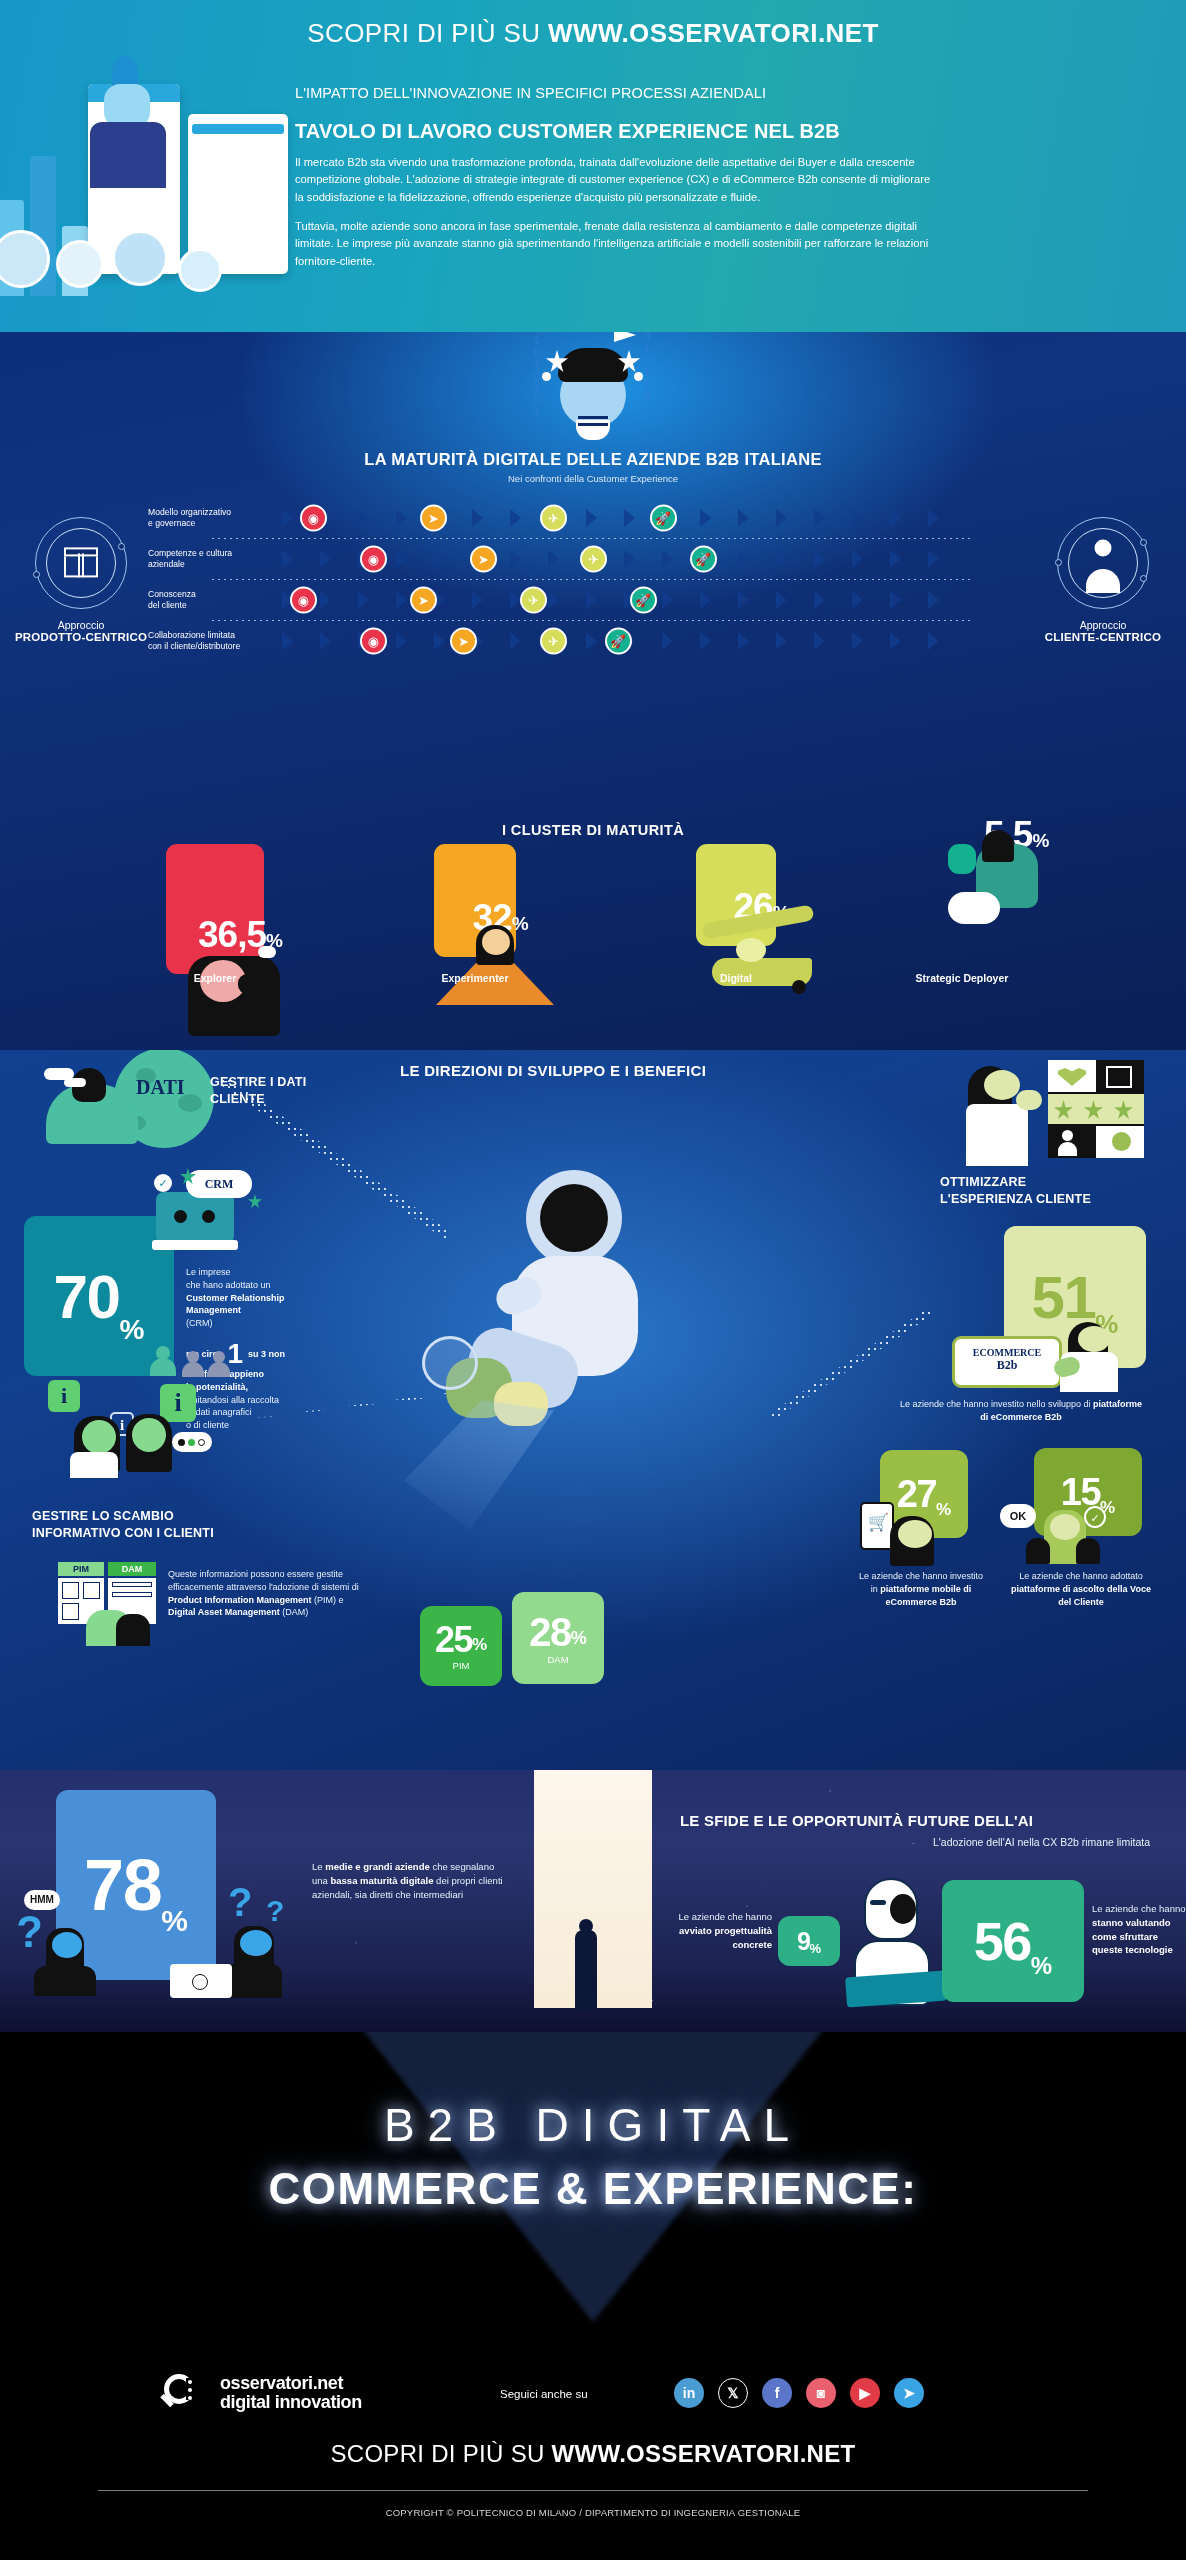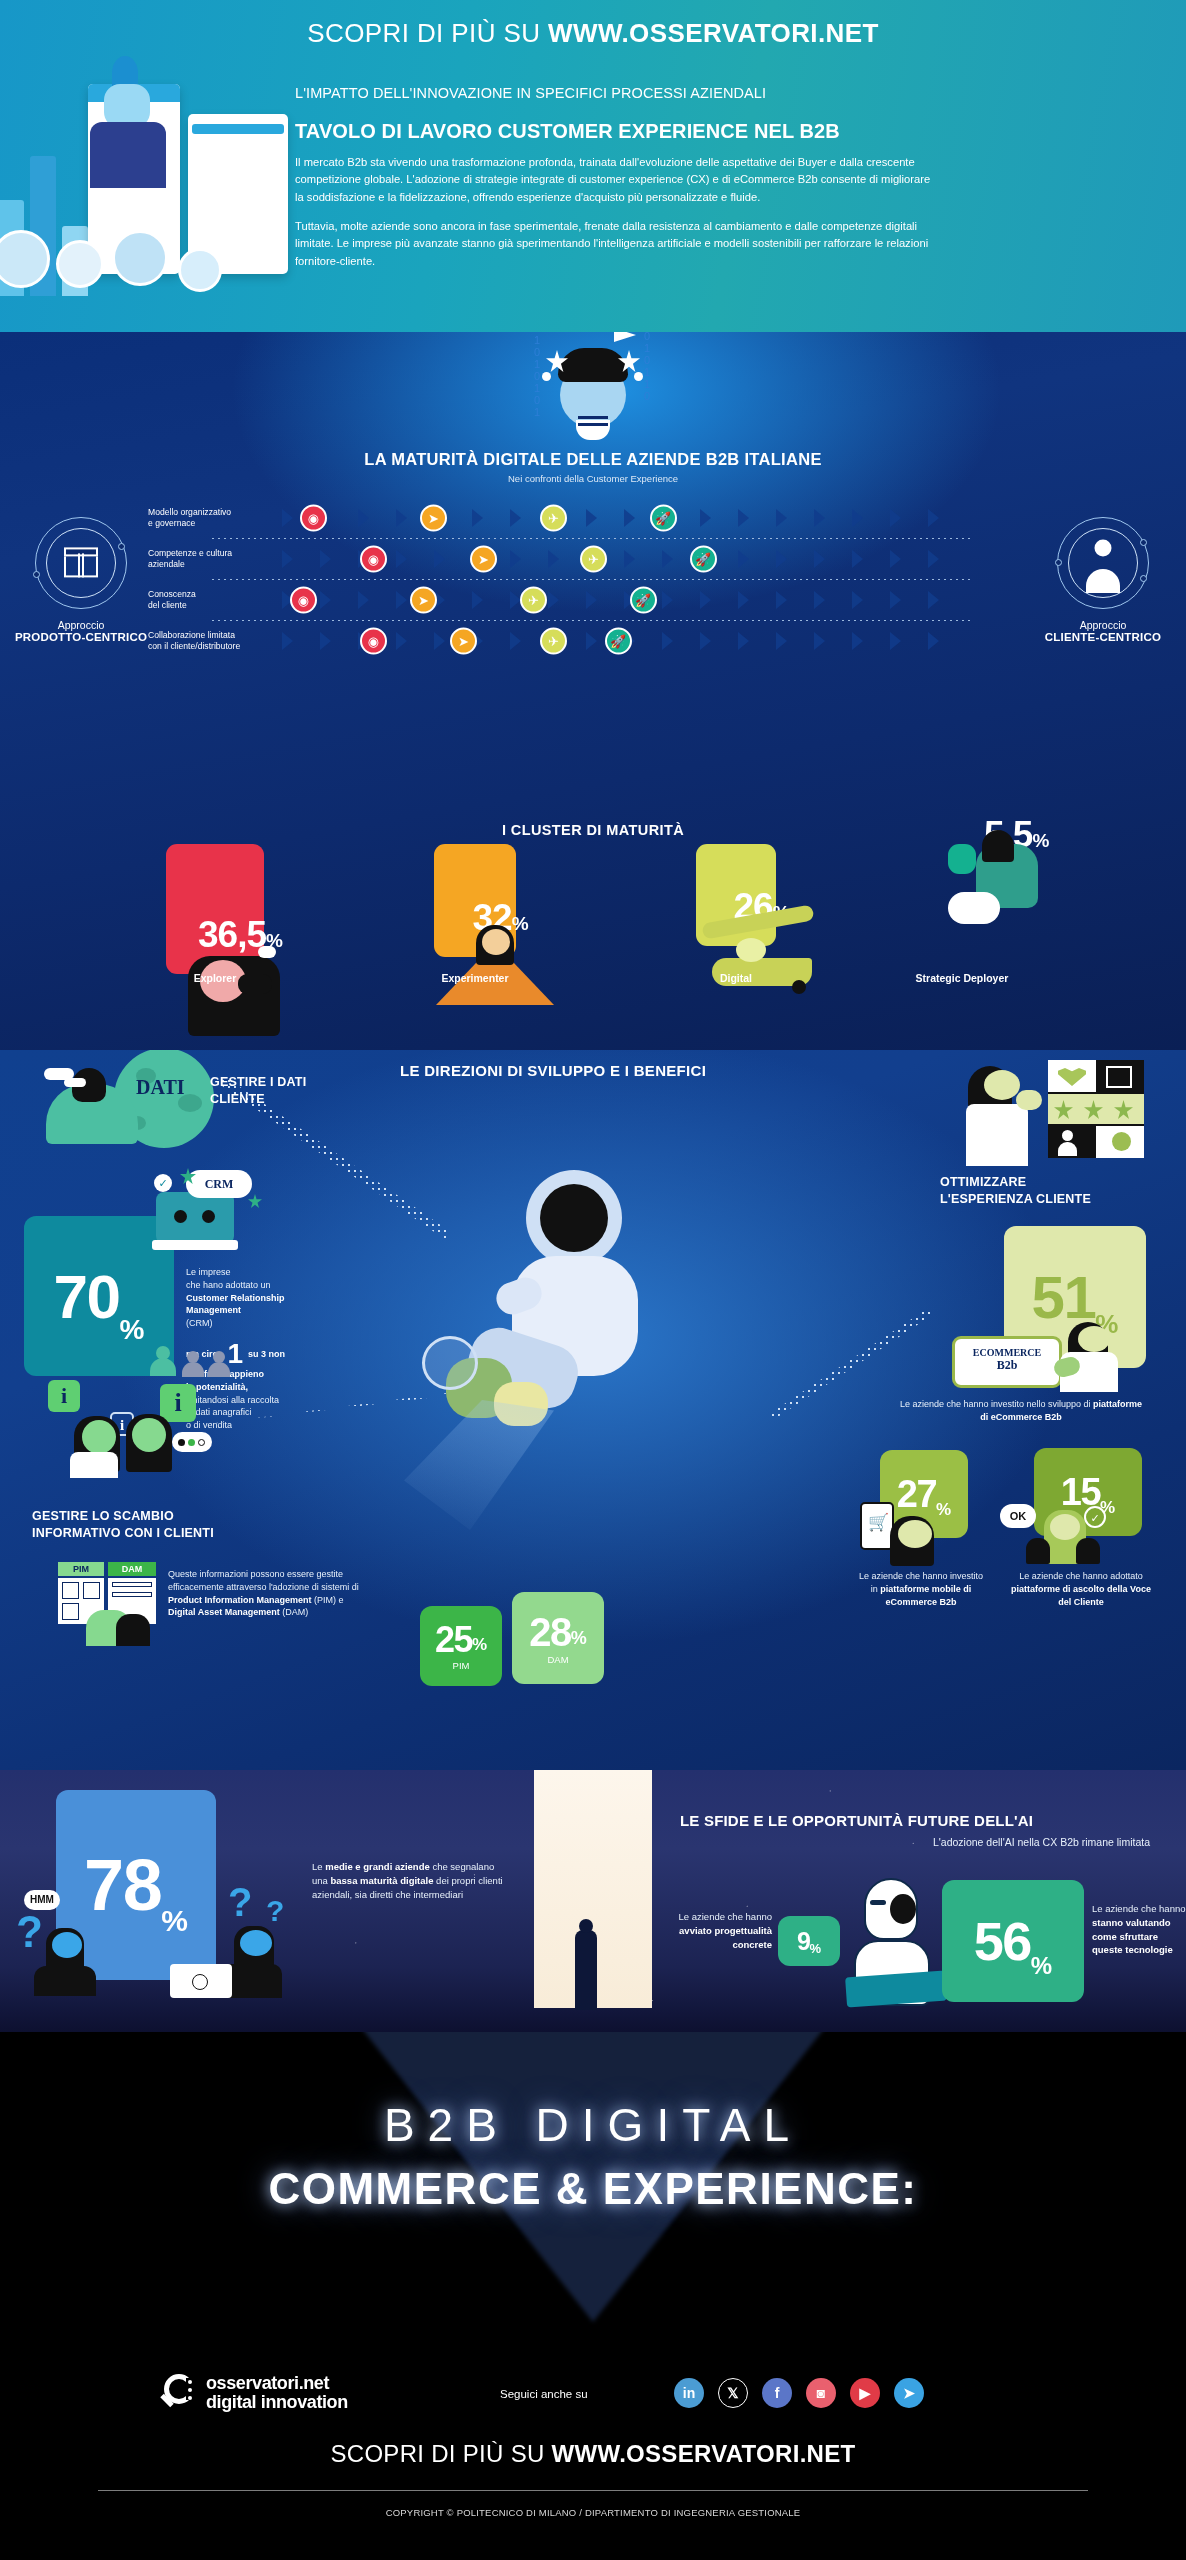--- a/index.html
+++ b/index.html
@@ -135,21 +135,21 @@
          text-shadow:0 0 14px rgba(190,215,255,.95),0 0 30px rgba(120,160,255,.6); }
   .bt2 { position:absolute; top:132px; width:100%; text-align:center; color:#fff;
          font-size:44px; font-weight:700; letter-spacing:1.5px;
          text-shadow:0 0 14px rgba(190,215,255,.95),0 0 30px rgba(120,160,255,.6); }
   .bt3 { position:absolute; top:214px; width:100%; text-align:center; color:#fff;
          font-size:25px; font-weight:400; letter-spacing:6.5px;
          text-shadow:0 0 12px rgba(190,215,255,.9),0 0 26px rgba(120,160,255,.55); }
 
   
   .footer { position:absolute; left:0; top:2352px; width:1186px; height:208px; background:#000; }
-  .logo { position:absolute; left:160px; top:20px; display:flex; align-items:center; gap:4px; }
+  .logo { position:absolute; left:160px; top:20px; display:flex; align-items:center; gap:18px; }
   .logo-txt { color:#fff; font-weight:800; font-size:18px; line-height:1.06; letter-spacing:-.4px; }
   .follow { position:absolute; left:500px; top:36px; color:#fff; font-size:11.5px; font-weight:400; }
   .socials { position:absolute; left:674px; top:26px; display:flex; gap:14px; }
   .soc { width:30px;height:30px;border-radius:50%; display:flex;align-items:center;justify-content:center;
          color:#fff; font-weight:800; font-size:14px; }
   .foot-cta { position:absolute; top:88px; width:100%; text-align:center; color:#fff;
               font-size:24px; font-weight:400; letter-spacing:.3px; }
   .foot-cta b { font-weight:800; }
   .rule { position:absolute; left:98px; top:138px; width:990px; height:1px; background:#7d7d7d; }
   .copy { position:absolute; top:155px; width:100%; text-align:center; color:#d8d8d8;
@@ -457,21 +457,21 @@
     <div style="position:absolute;left:186px;top:290px;width:160px;">
       <div style="display:flex;align-items:center;gap:5px;">
         <span class="body-t" style="font-weight:800;color:#fff;">ma circa</span>
         <span style="color:#fff;font-size:28px;font-weight:800;line-height:1;">1</span>
         <span class="body-t" style="font-weight:800;color:#fff;">su 3 non</span>
       </div>
       <div class="body-t" style="font-weight:800;color:#fff;">ne sfrutta appieno</div>
       <div class="body-t" style="font-weight:800;color:#fff;">le potenzialità,</div>
       <div class="body-t">limitandosi alla raccolta</div>
       <div class="body-t">di dati anagrafici</div>
-      <div class="body-t">o di vendita</div>
+      <div class="body-t">o di cliente</div>
     </div>
 
     <div style="position:absolute;left:150px;top:300px;width:90px;height:40px;">
       <div style="position:absolute;left:0;top:8px;width:26px;height:18px;border-radius:13px 13px 0 0;background:#4cbfa2;"></div>
       <div style="position:absolute;left:6px;top:-4px;width:14px;height:14px;border-radius:50%;background:#4cbfa2;"></div>
       <div style="position:absolute;left:32px;top:12px;width:22px;height:15px;border-radius:11px 11px 0 0;background:#8d97b3;"></div>
       <div style="position:absolute;left:37px;top:1px;width:12px;height:12px;border-radius:50%;background:#8d97b3;"></div>
       <div style="position:absolute;left:58px;top:12px;width:22px;height:15px;border-radius:11px 11px 0 0;background:#8d97b3;"></div>
       <div style="position:absolute;left:63px;top:1px;width:12px;height:12px;border-radius:50%;background:#8d97b3;"></div>
     </div>

